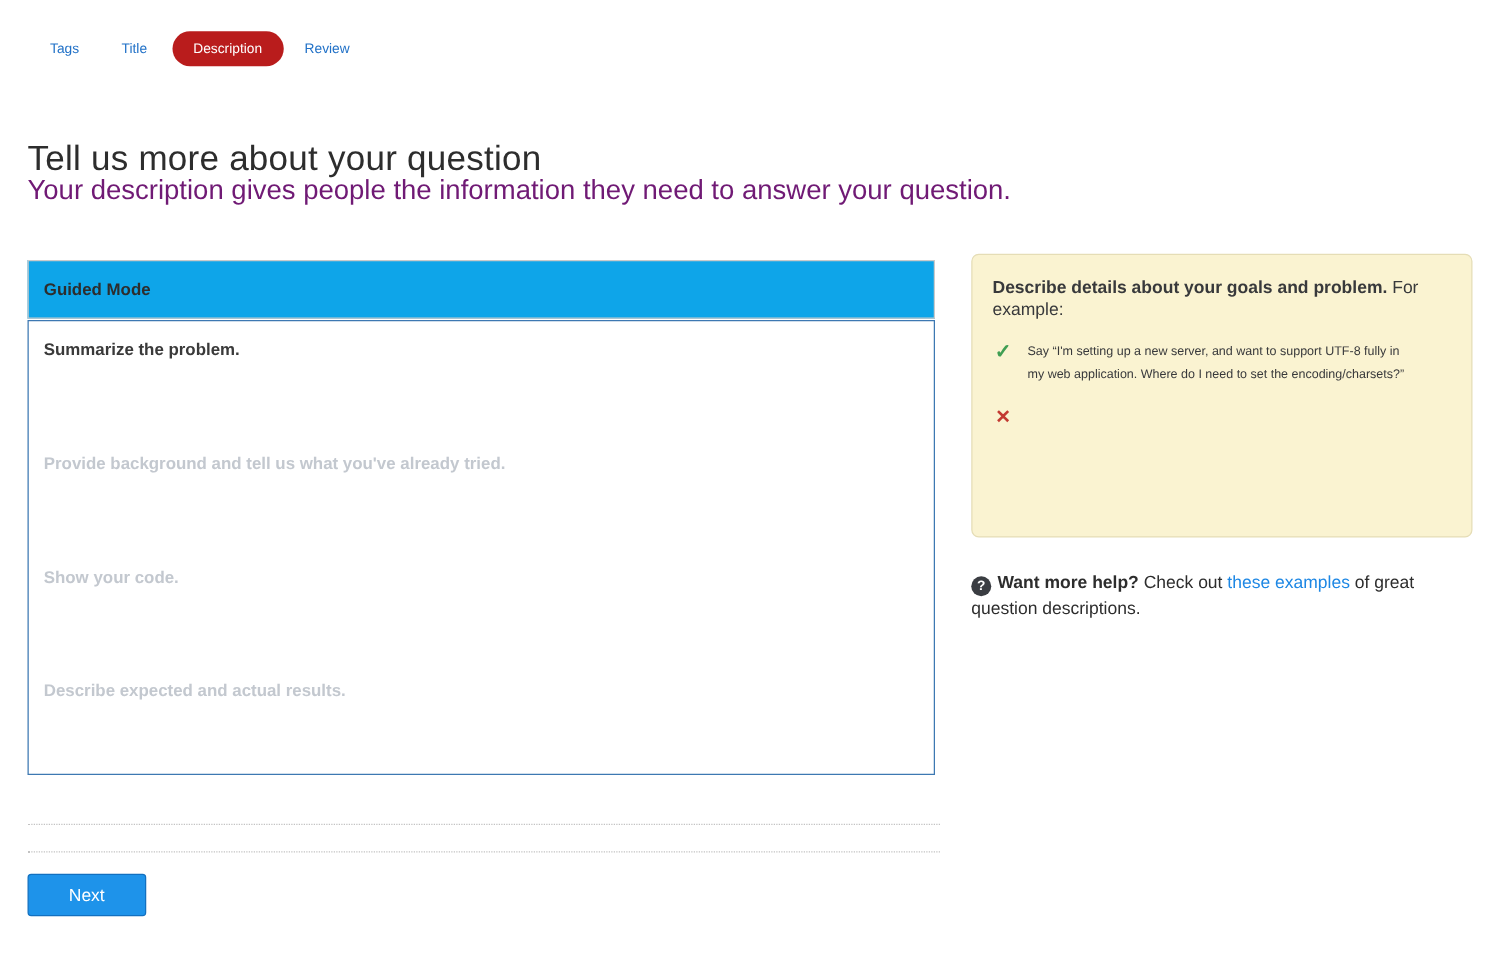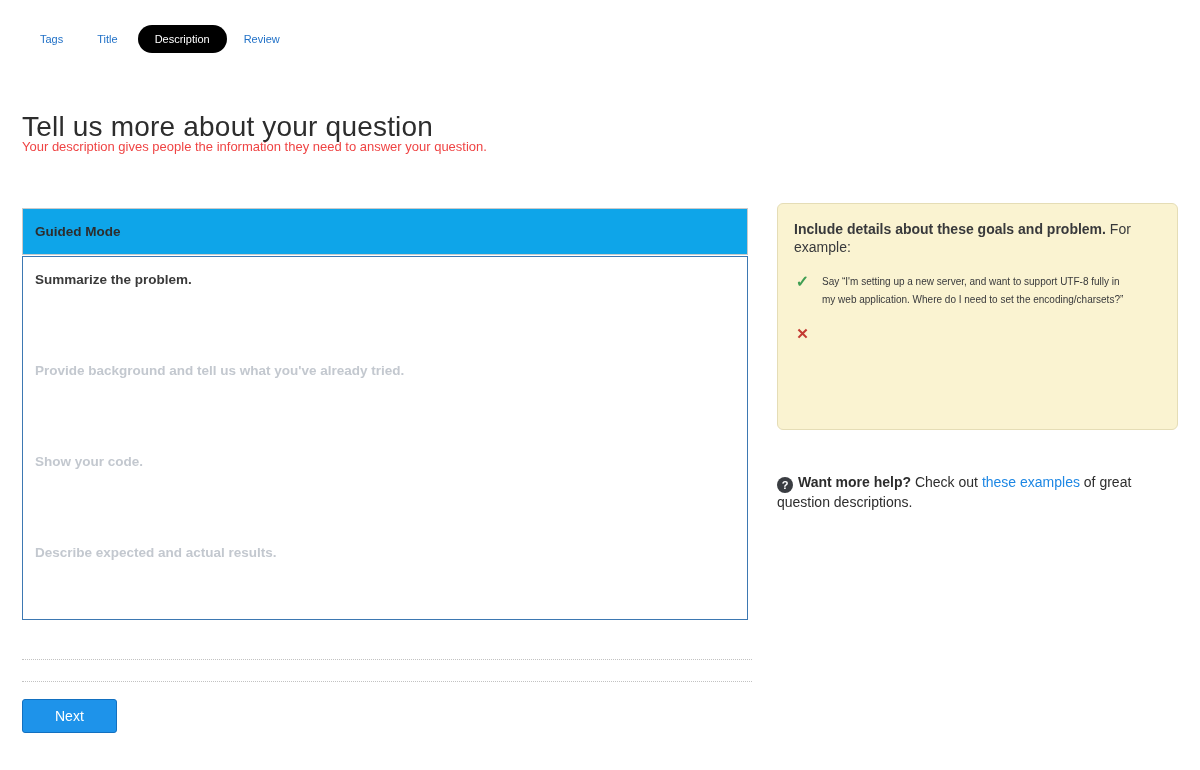--- a/index.html
+++ b/index.html
@@ -5,26 +5,26 @@
   html,body{margin:0;padding:0;}
   body{
     width:1200px;height:770px;background:#ffffff;
     font-family:"Liberation Sans", sans-serif;color:#2f3135;
     position:relative;overflow:hidden;
   }
   
   .steps{position:absolute;top:23px;left:40px;display:flex;align-items:center;height:32px;}
   .step{color:#2171c7;font-size:11px;font-weight:400;margin-right:34px;cursor:pointer;white-space:nowrap;}
   .step.pill{
-    background:#000000;color:#ffffff;padding:8px 17px;border-radius:17px;
+    background:#b91c1c;color:#ffffff;padding:8px 17px;border-radius:17px;
     margin-left:-14px;margin-right:17px;
   }
   
   .page-title{position:absolute;left:22px;top:92px;font-size:28px;font-weight:400;color:#2d2d2d;letter-spacing:.2px;}
-  .page-subtitle{position:absolute;left:22px;top:139px;font-size:13px;color:#ef4444;}
+  .page-subtitle{position:absolute;left:22px;top:139px;font-size:22px;color:#701a75;}
   
   .guided{position:absolute;left:22px;top:208px;width:726px;}
   .guided-header{
     border:1px solid #cacaca;background:#0ea5e9;box-sizing:border-box;
     padding:15px 12px;font-size:13.5px;font-weight:bold;color:#2d2d2d;height:47px;
   }
   .guided-body{
     border:1px solid #3d78b2;background:#fff;box-sizing:border-box;margin-top:1px;
     height:364px;
   }
@@ -51,21 +51,21 @@
     padding:16px 16px 0 16px;
   }
   .tip-title{font-size:14px;line-height:18px;color:#38393b;}
   .tip-title b{font-weight:bold;}
   .tip-item{display:flex;margin-top:17px;}
   .tip-icon{width:17px;flex:0 0 17px;margin-right:11px;font-size:16px;font-weight:bold;line-height:17px;text-align:center;}
   .tip-icon.good{color:#3f9e53;}
   .tip-icon.bad{color:#c33a32;font-size:15px;}
   .tip-text{font-size:10px;line-height:17.5px;color:#38393b;width:308px;}
   
-  .help{position:absolute;left:777px;top:473px;width:378px;font-size:14px;line-height:18.5px;color:#2d2d2d;}
+  .help{position:absolute;left:777px;top:456px;width:378px;font-size:14px;line-height:18.5px;color:#2d2d2d;}
   .help-icon{
     display:inline-block;width:16px;height:16px;border-radius:50%;
     background:#3a3d42;color:#fff;font-size:11px;font-weight:bold;line-height:16px;
     text-align:center;vertical-align:-2px;margin-right:5px;
   }
   .help b{font-weight:bold;}
   .help a{color:#1d87e4;text-decoration:none;cursor:pointer;}
 </style>
 </head>
 <body>
@@ -90,21 +90,21 @@
   </div>
 </div>
 
 <div class="dotted d1"></div>
 <div class="dotted d2"></div>
 
 <button class="next-btn">Next</button>
 
 <div class="tipbox">
   <div class="tip-title">
-    <b>Include details about these goals and problem.</b><span> For example:</span>
+    <b>Describe details about your goals and problem.</b><span> For example:</span>
   </div>
   <div class="tip-item">
     <span class="tip-icon good">✓</span>
     <span class="tip-text">Say “I'm setting up a new server, and want to support UTF-8 fully in my web application. Where do I need to set the encoding/charsets?”</span>
   </div>
   <div class="tip-item">
     <span class="tip-icon bad">✕</span>
   </div>
 </div>
 

